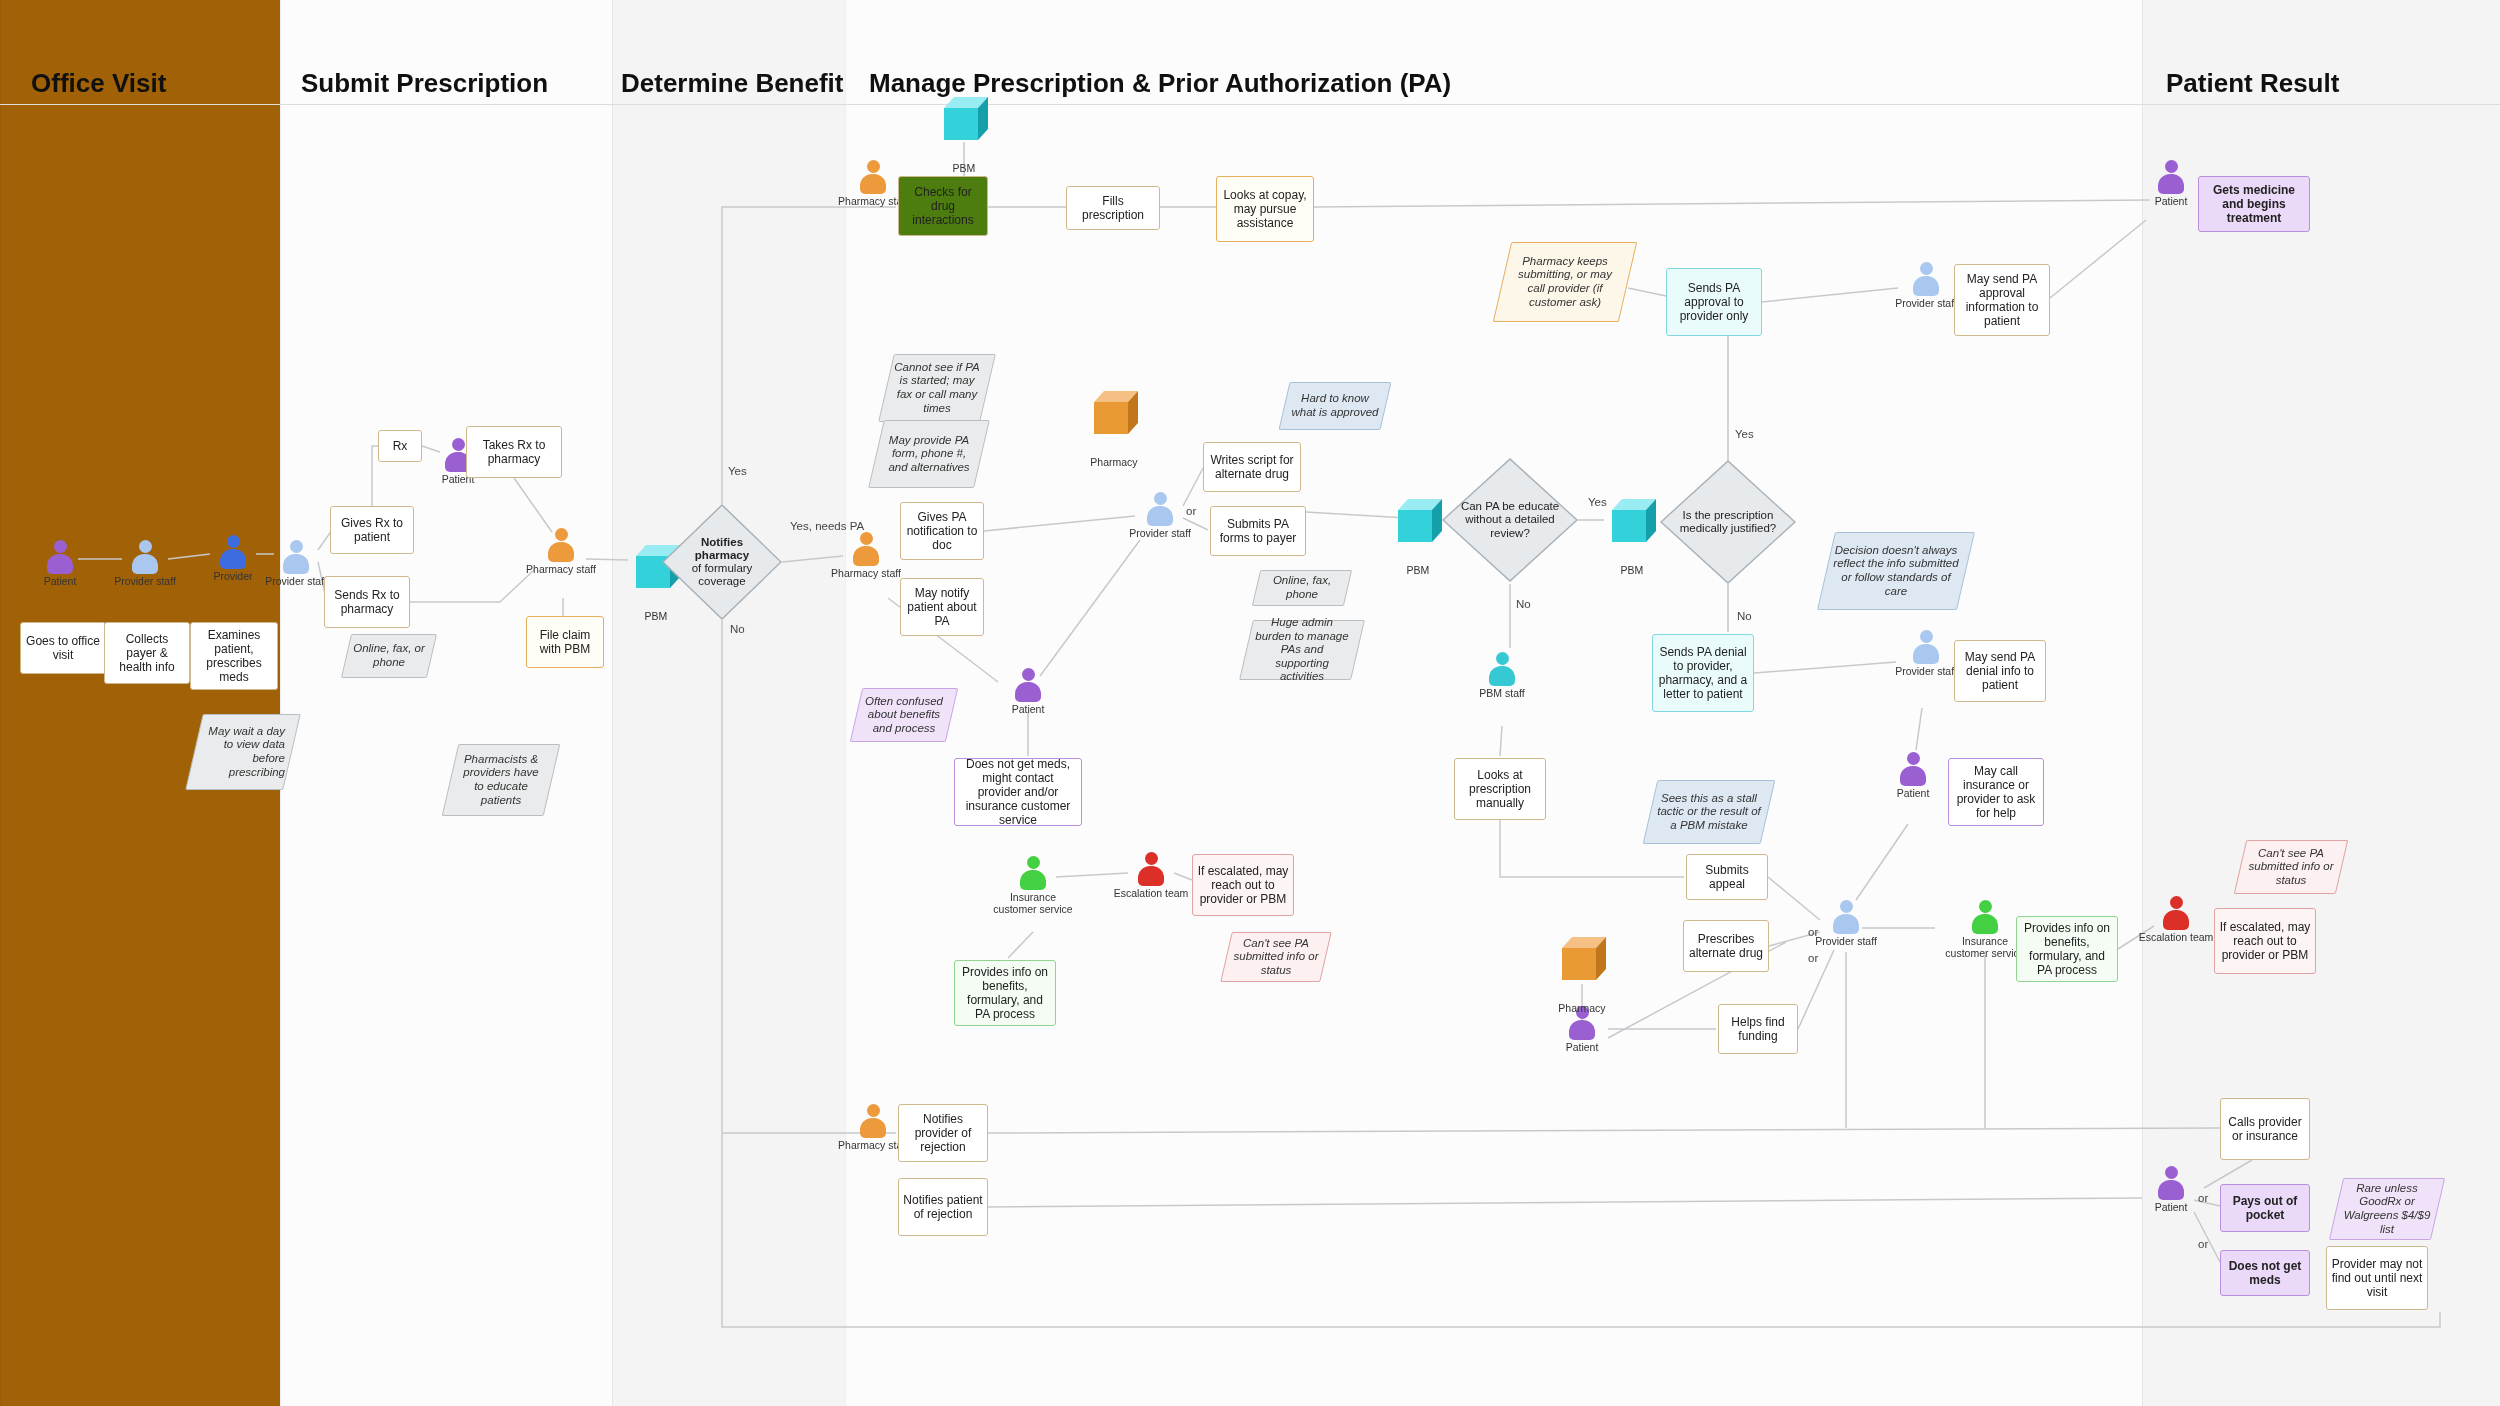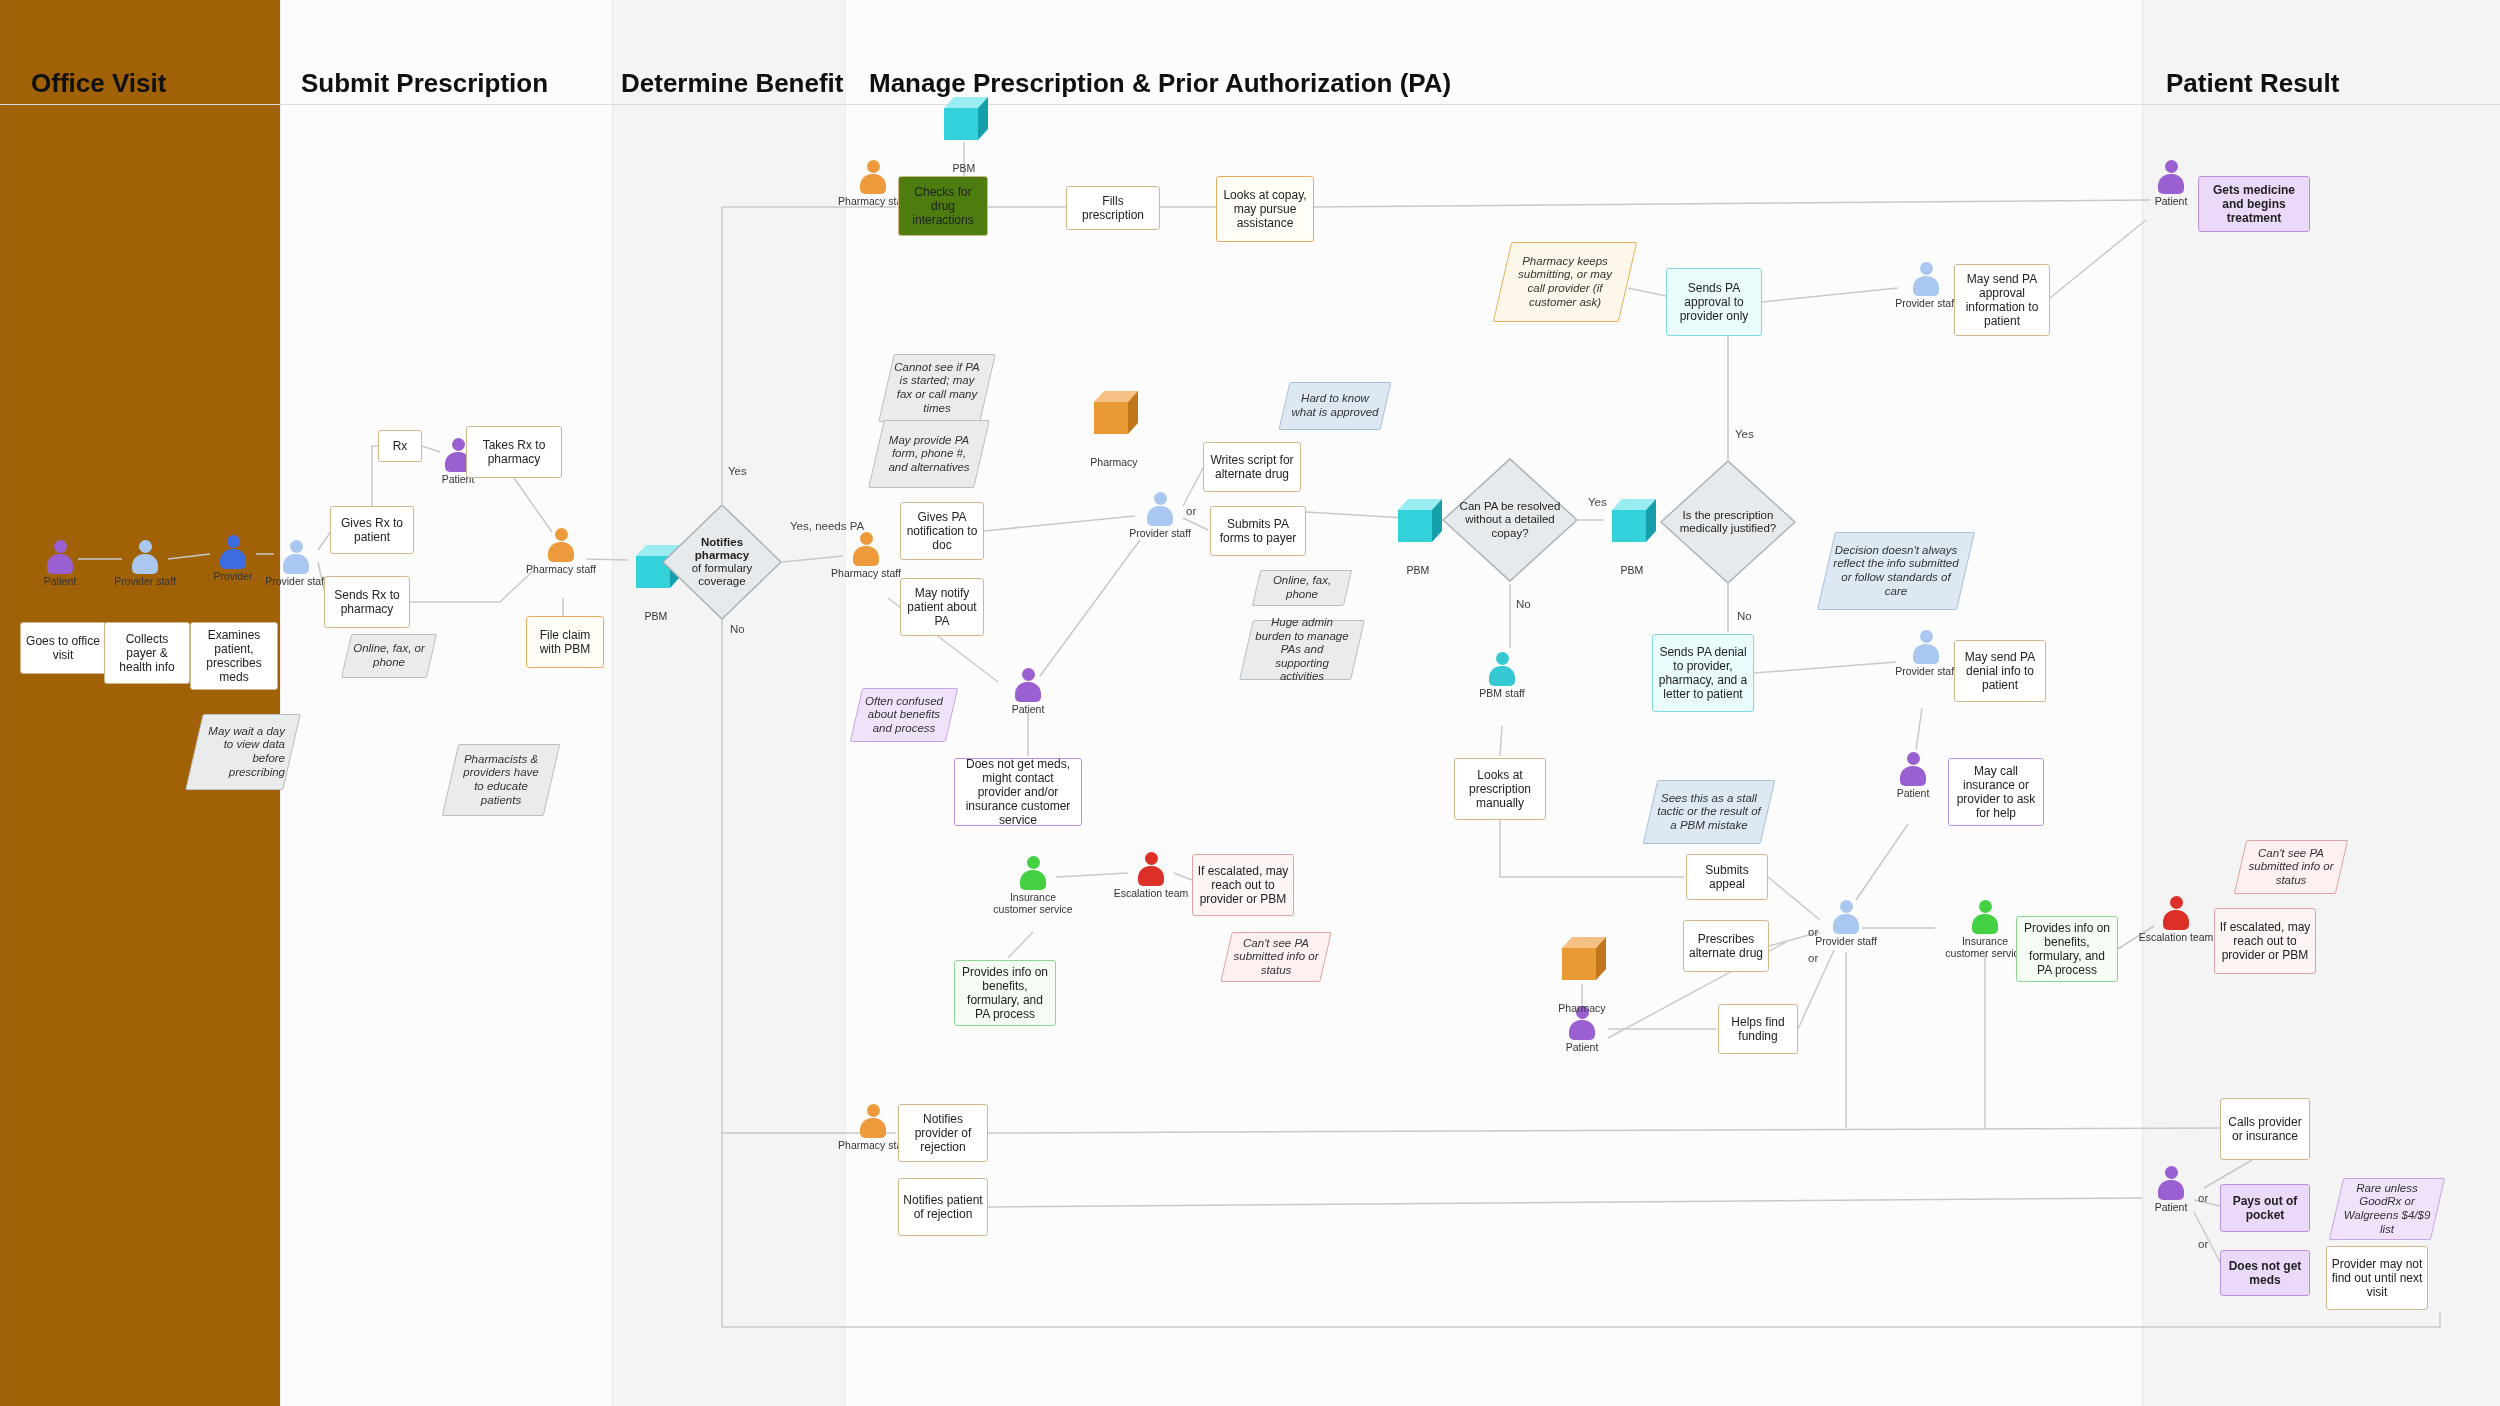--- a/index.html
+++ b/index.html
@@ -307,21 +307,21 @@
       <div class="d-in"></div>
       <div class="d-tx">
         <span style="font-weight: 700;">Notifies pharmacy</span>
         <span>of formulary coverage</span>
       </div>
     </div>
     <div class="diamond" style="left: 1442px; top: 458px; width: 136px; height: 124px;">
       <div class="d-out"></div>
       <div class="d-in"></div>
       <div class="d-tx">
-        <span>Can PA be resolved without a detailed copay?</span>
+        <span>Can PA be educate without a detailed review?</span>
       </div>
     </div>
     <div class="diamond" style="left: 1660px; top: 460px; width: 136px; height: 124px;">
       <div class="d-out"></div>
       <div class="d-in"></div>
       <div class="d-tx">
         <span>Is the prescription medically justified?</span>
       </div>
     </div>
     <div class="box" style="left: 20px; top: 622px; width: 86px; height: 52px; background: rgb(255, 255, 255); border-color: rgb(207, 185, 140);">Goes to office visit</div>

